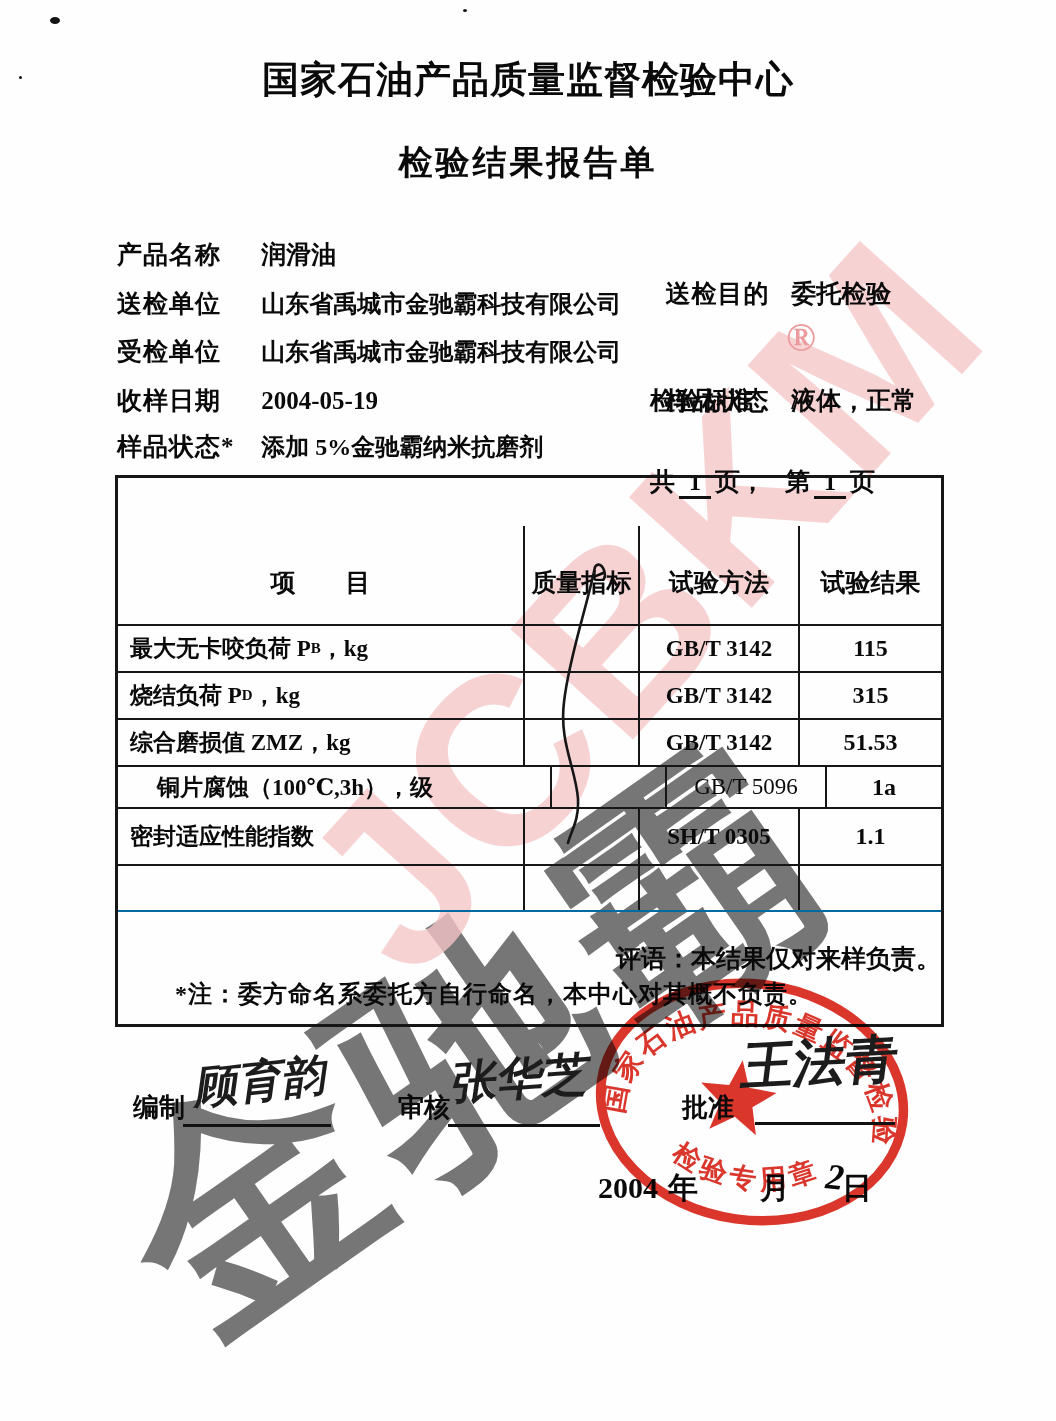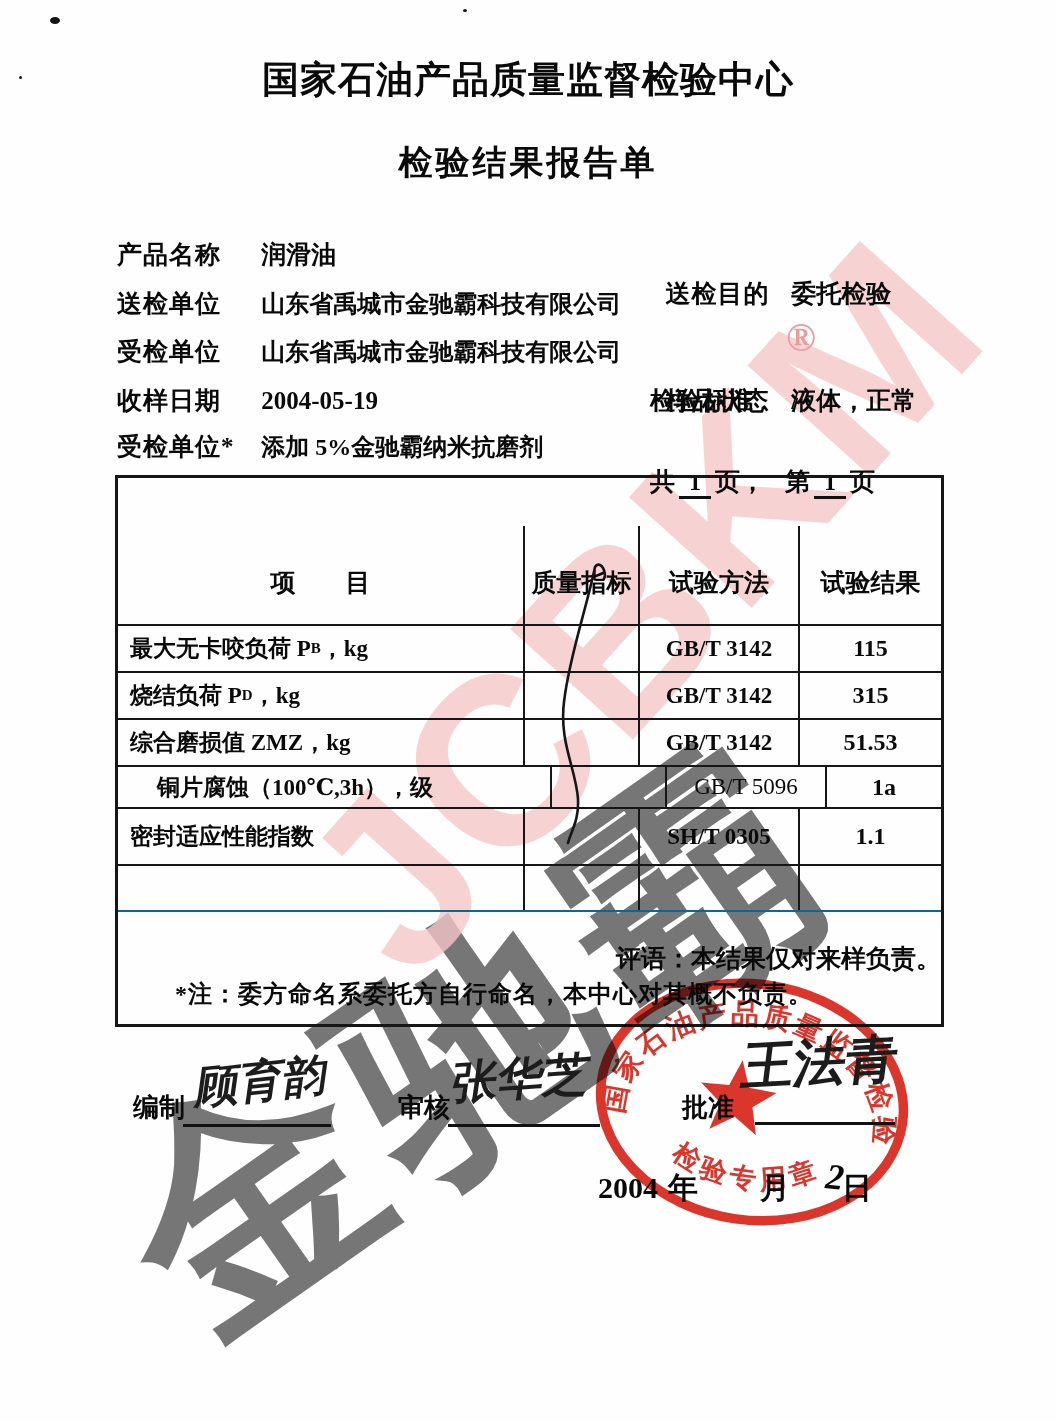--- a/index.html
+++ b/index.html
@@ -112,21 +112,21 @@
   </div>
   <div class="f fl fl2">
     <span class="lbl">受检单位</span>
     <span class="val val-sm">山东省禹城市金驰霸科技有限公司</span>
   </div>
   <div class="f fl fl3">
     <span class="lbl">收样日期</span>
     <span class="val">2004-05-19</span>
   </div>
   <div class="f fl fl4">
-    <span class="lbl">受检单位*</span>
+    <span class="lbl">样品状态*</span>
     <span class="val val-sm">添加 5%金驰霸纳米抗磨剂</span>
   </div>
 
   <div class="f fr fr1">
     <span class="lbl">送检目的</span>
     <span class="val">委托检验</span>
   </div>
   <div class="f fr fr2">
     <span class="lbl">检验标准</span>
     <span class="val">/</span>

